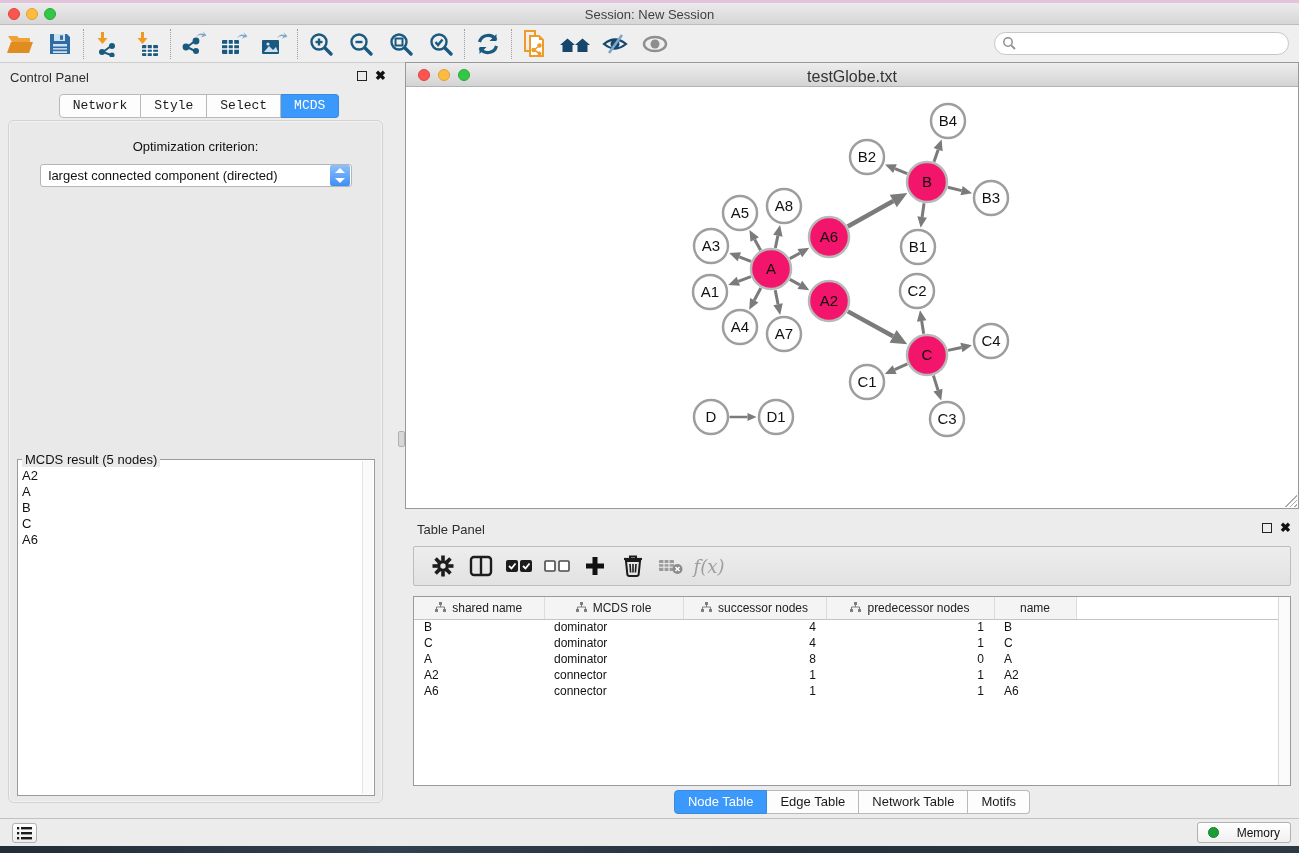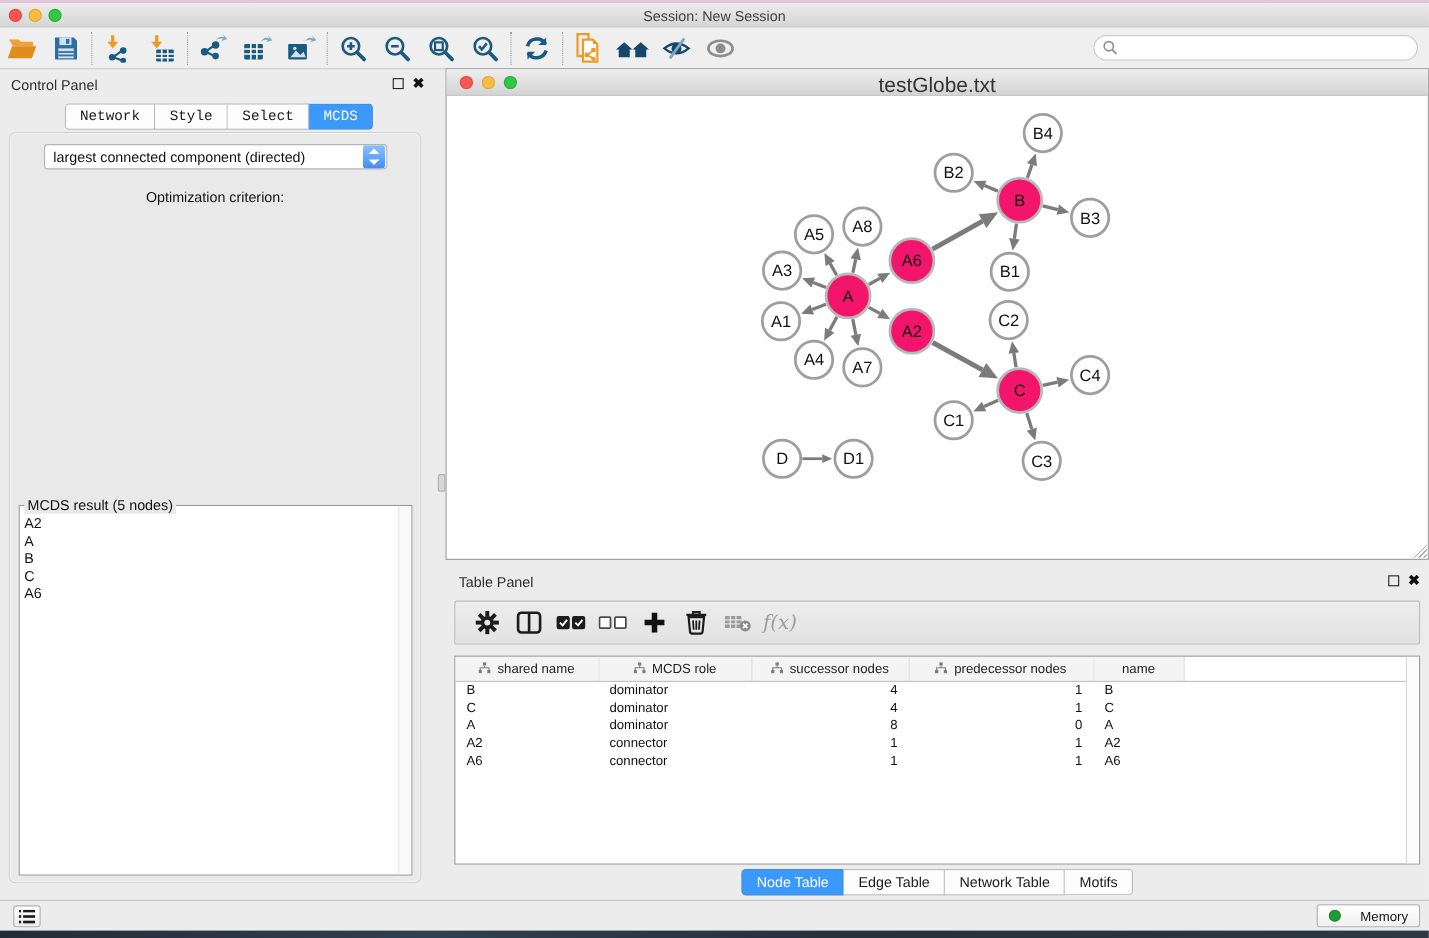--- a/index.html
+++ b/index.html
@@ -67,21 +67,21 @@
 
   
   #net-window { position:absolute; left:405px; top:62px; width:894px; height:447px;
     border:1px solid #989898; background:#fff; }
   #net-titlebar { position:relative; height:24px; background:linear-gradient(#ededed,#d4d4d4);
     border-bottom:1px solid #b2b2b2; }
   #net-titlebar .t-red { left:12px; top:6px; background:#fb5550; border:1px solid #e0443e; }
   #net-titlebar .t-yel { left:32px; top:6px; background:#fdbc40; border:1px solid #dfa133; }
   #net-titlebar .t-grn { left:52px; top:6px; background:#33c748; border:1px solid #2aa838; }
   #net-title-text { position:absolute; top:5px; left:0; right:0; text-align:center;
-    font-size:19px; color:#333; }
+    font-size:16px; color:#333; }
   #graph-svg { position:absolute; left:0; top:24px; }
   #net-resize { position:absolute; right:1px; bottom:1px; width:12px; height:12px;
     background:
       linear-gradient(135deg, transparent 50%, #aaa 50%, #aaa 56%, transparent 56%,
       transparent 68%, #aaa 68%, #aaa 74%, transparent 74%, transparent 86%, #aaa 86%, #aaa 92%, transparent 92%); }
   #divider-grip { position:absolute; left:398px; top:431px; width:7px; height:16px;
     background:#d7d7d7; border:1px solid #b0b0b0; border-radius:2px; }
 
   
   #table-panel { position:absolute; left:405px; top:518px; width:894px; height:300px; }
@@ -300,28 +300,28 @@
         <span class="close-x">✖</span>
       </span>
     </div>
     <div id="cp-tabs">
       <span class="tab">Network</span>
       <span class="tab">Style</span>
       <span class="tab">Select</span>
       <span class="tab sel">MCDS</span>
     </div>
     <div id="cp-content">
+      <div id="opt-label">Optimization criterion:</div>
       <div id="dropdown">
         <span id="dropdown-value">largest connected component (directed)</span>
         <span id="dropdown-stepper">
           <span class="step-up"></span>
             <span class="step-dn"></span>
         </span>
       </div>
-      <div id="opt-label">Optimization criterion:</div>
       <div id="mcds-fieldset">
         <span id="mcds-legend">MCDS result (5 nodes)</span>
         <div id="mcds-list">
             <div class="mcds-item">A2</div>
             <div class="mcds-item">A</div>
             <div class="mcds-item">B</div>
             <div class="mcds-item">C</div>
             <div class="mcds-item">A6</div>
           </div>
         <div id="mcds-scroll"></div>

